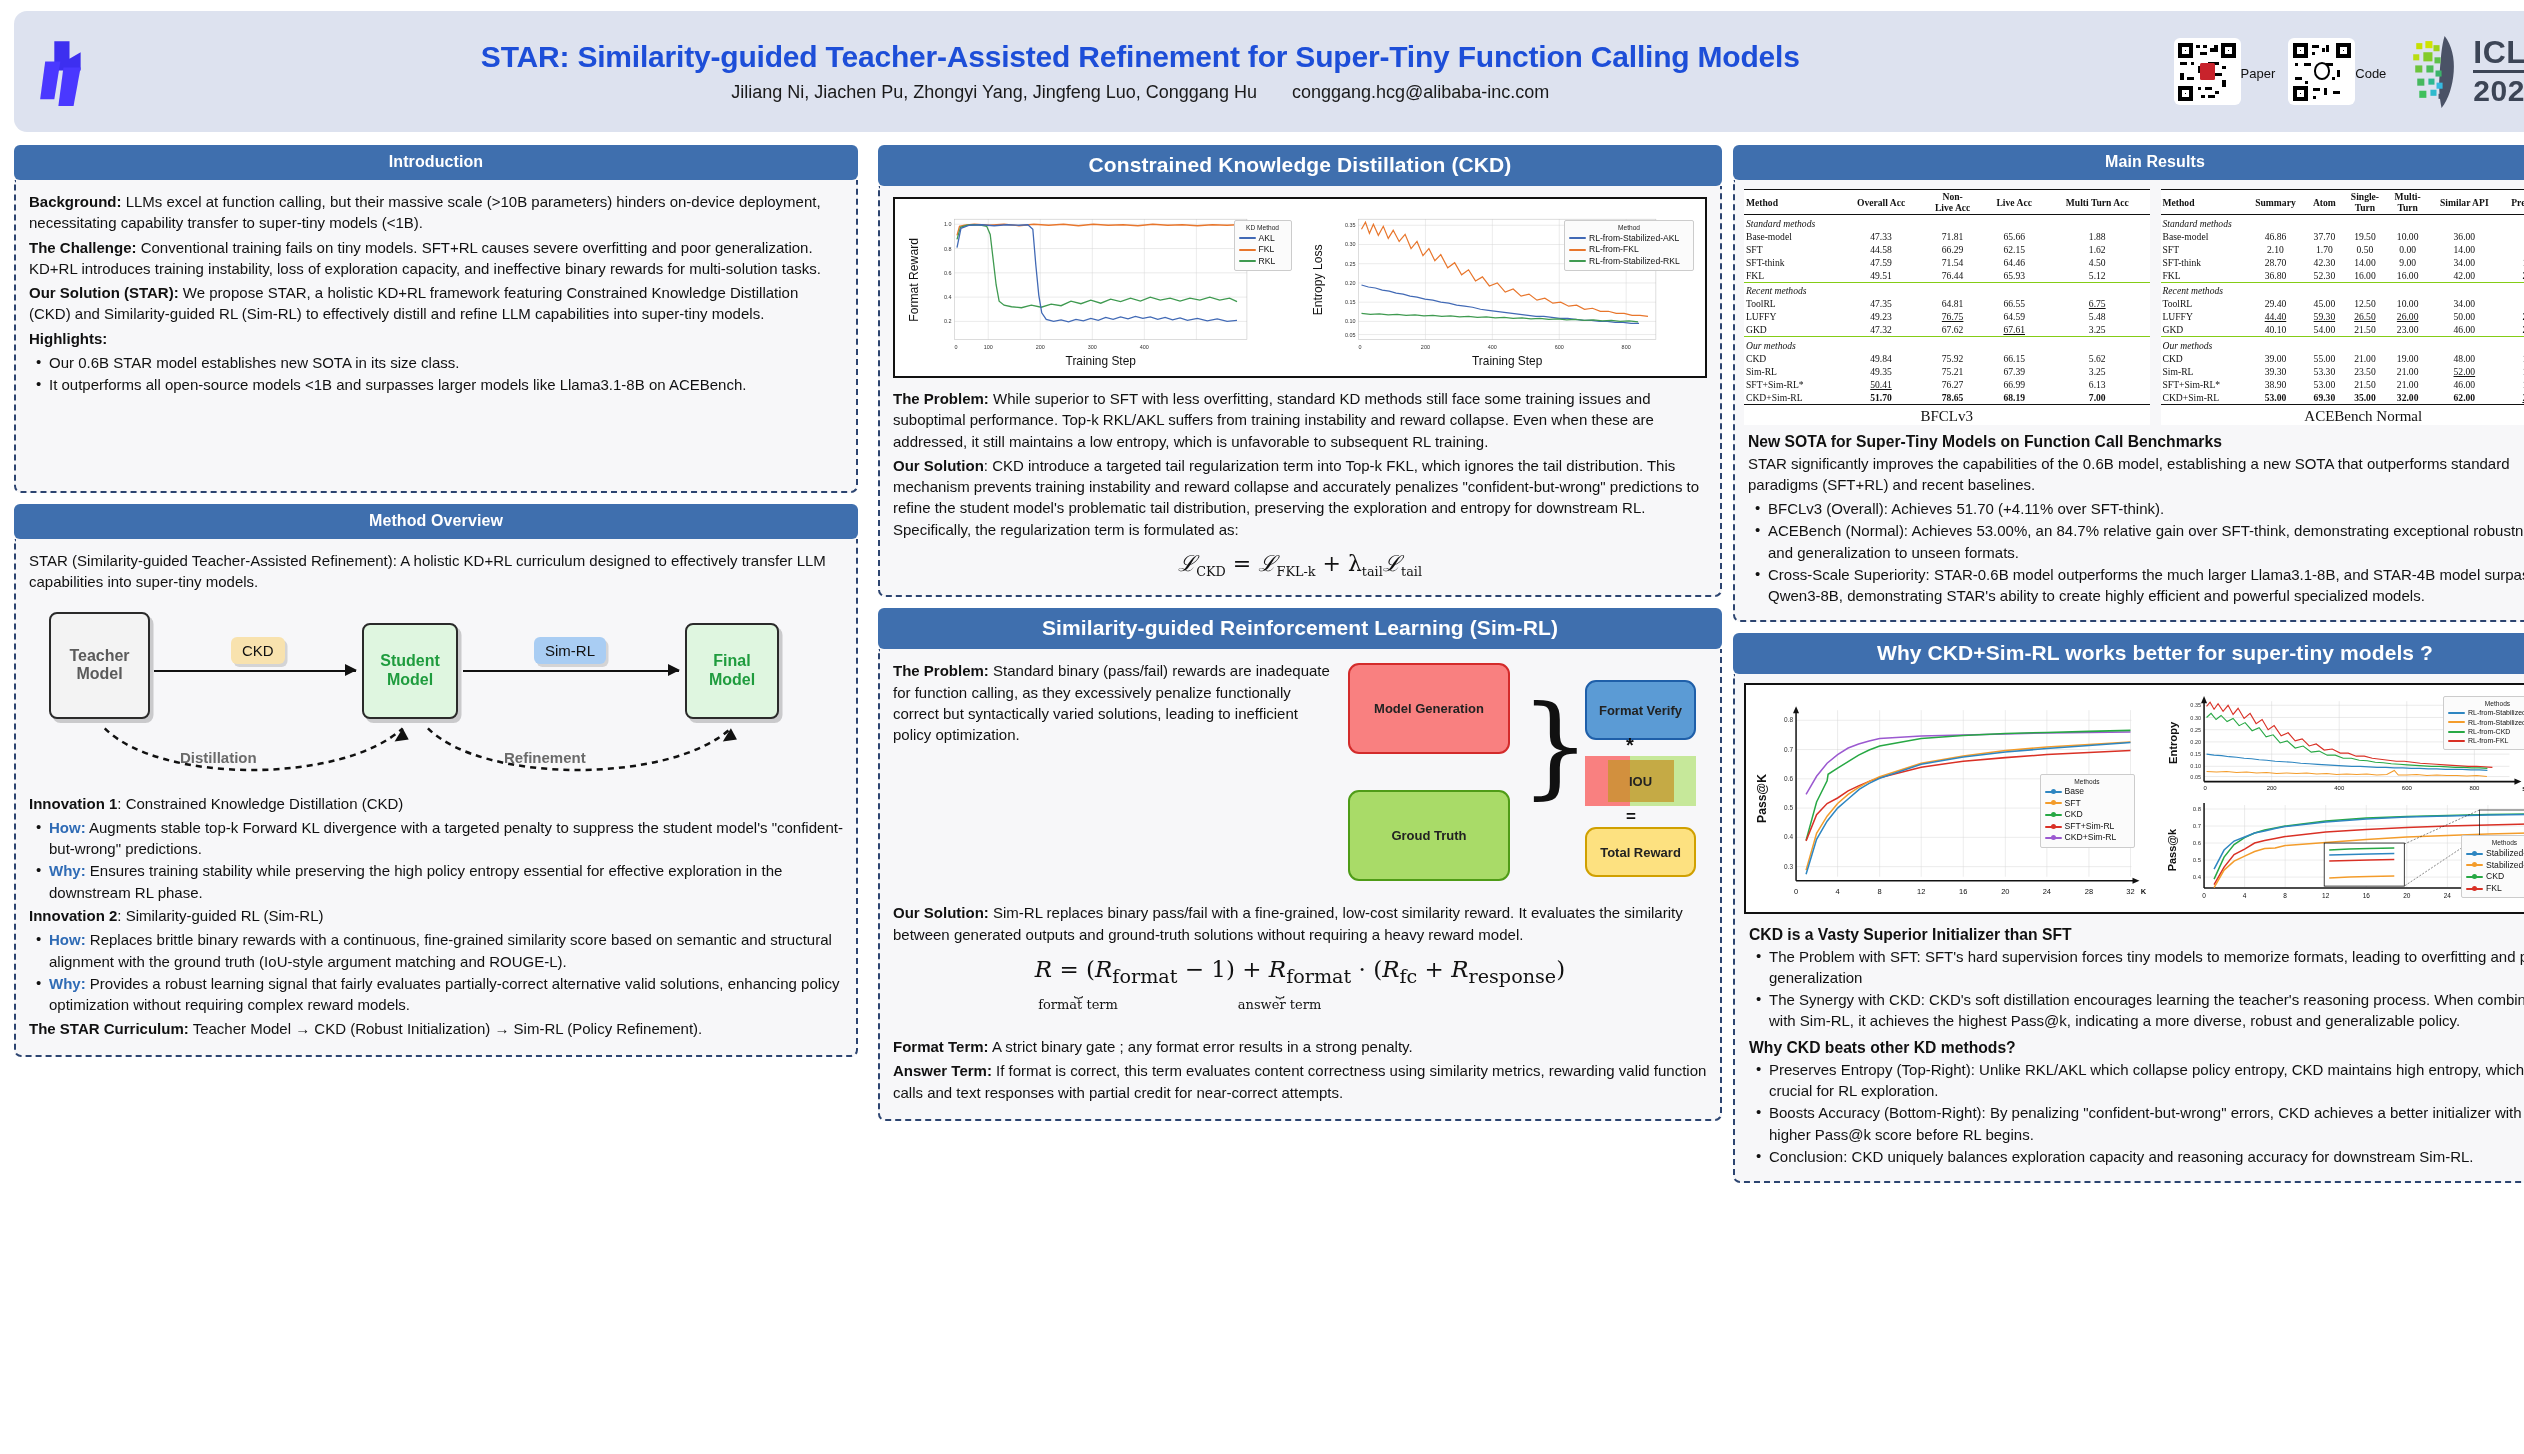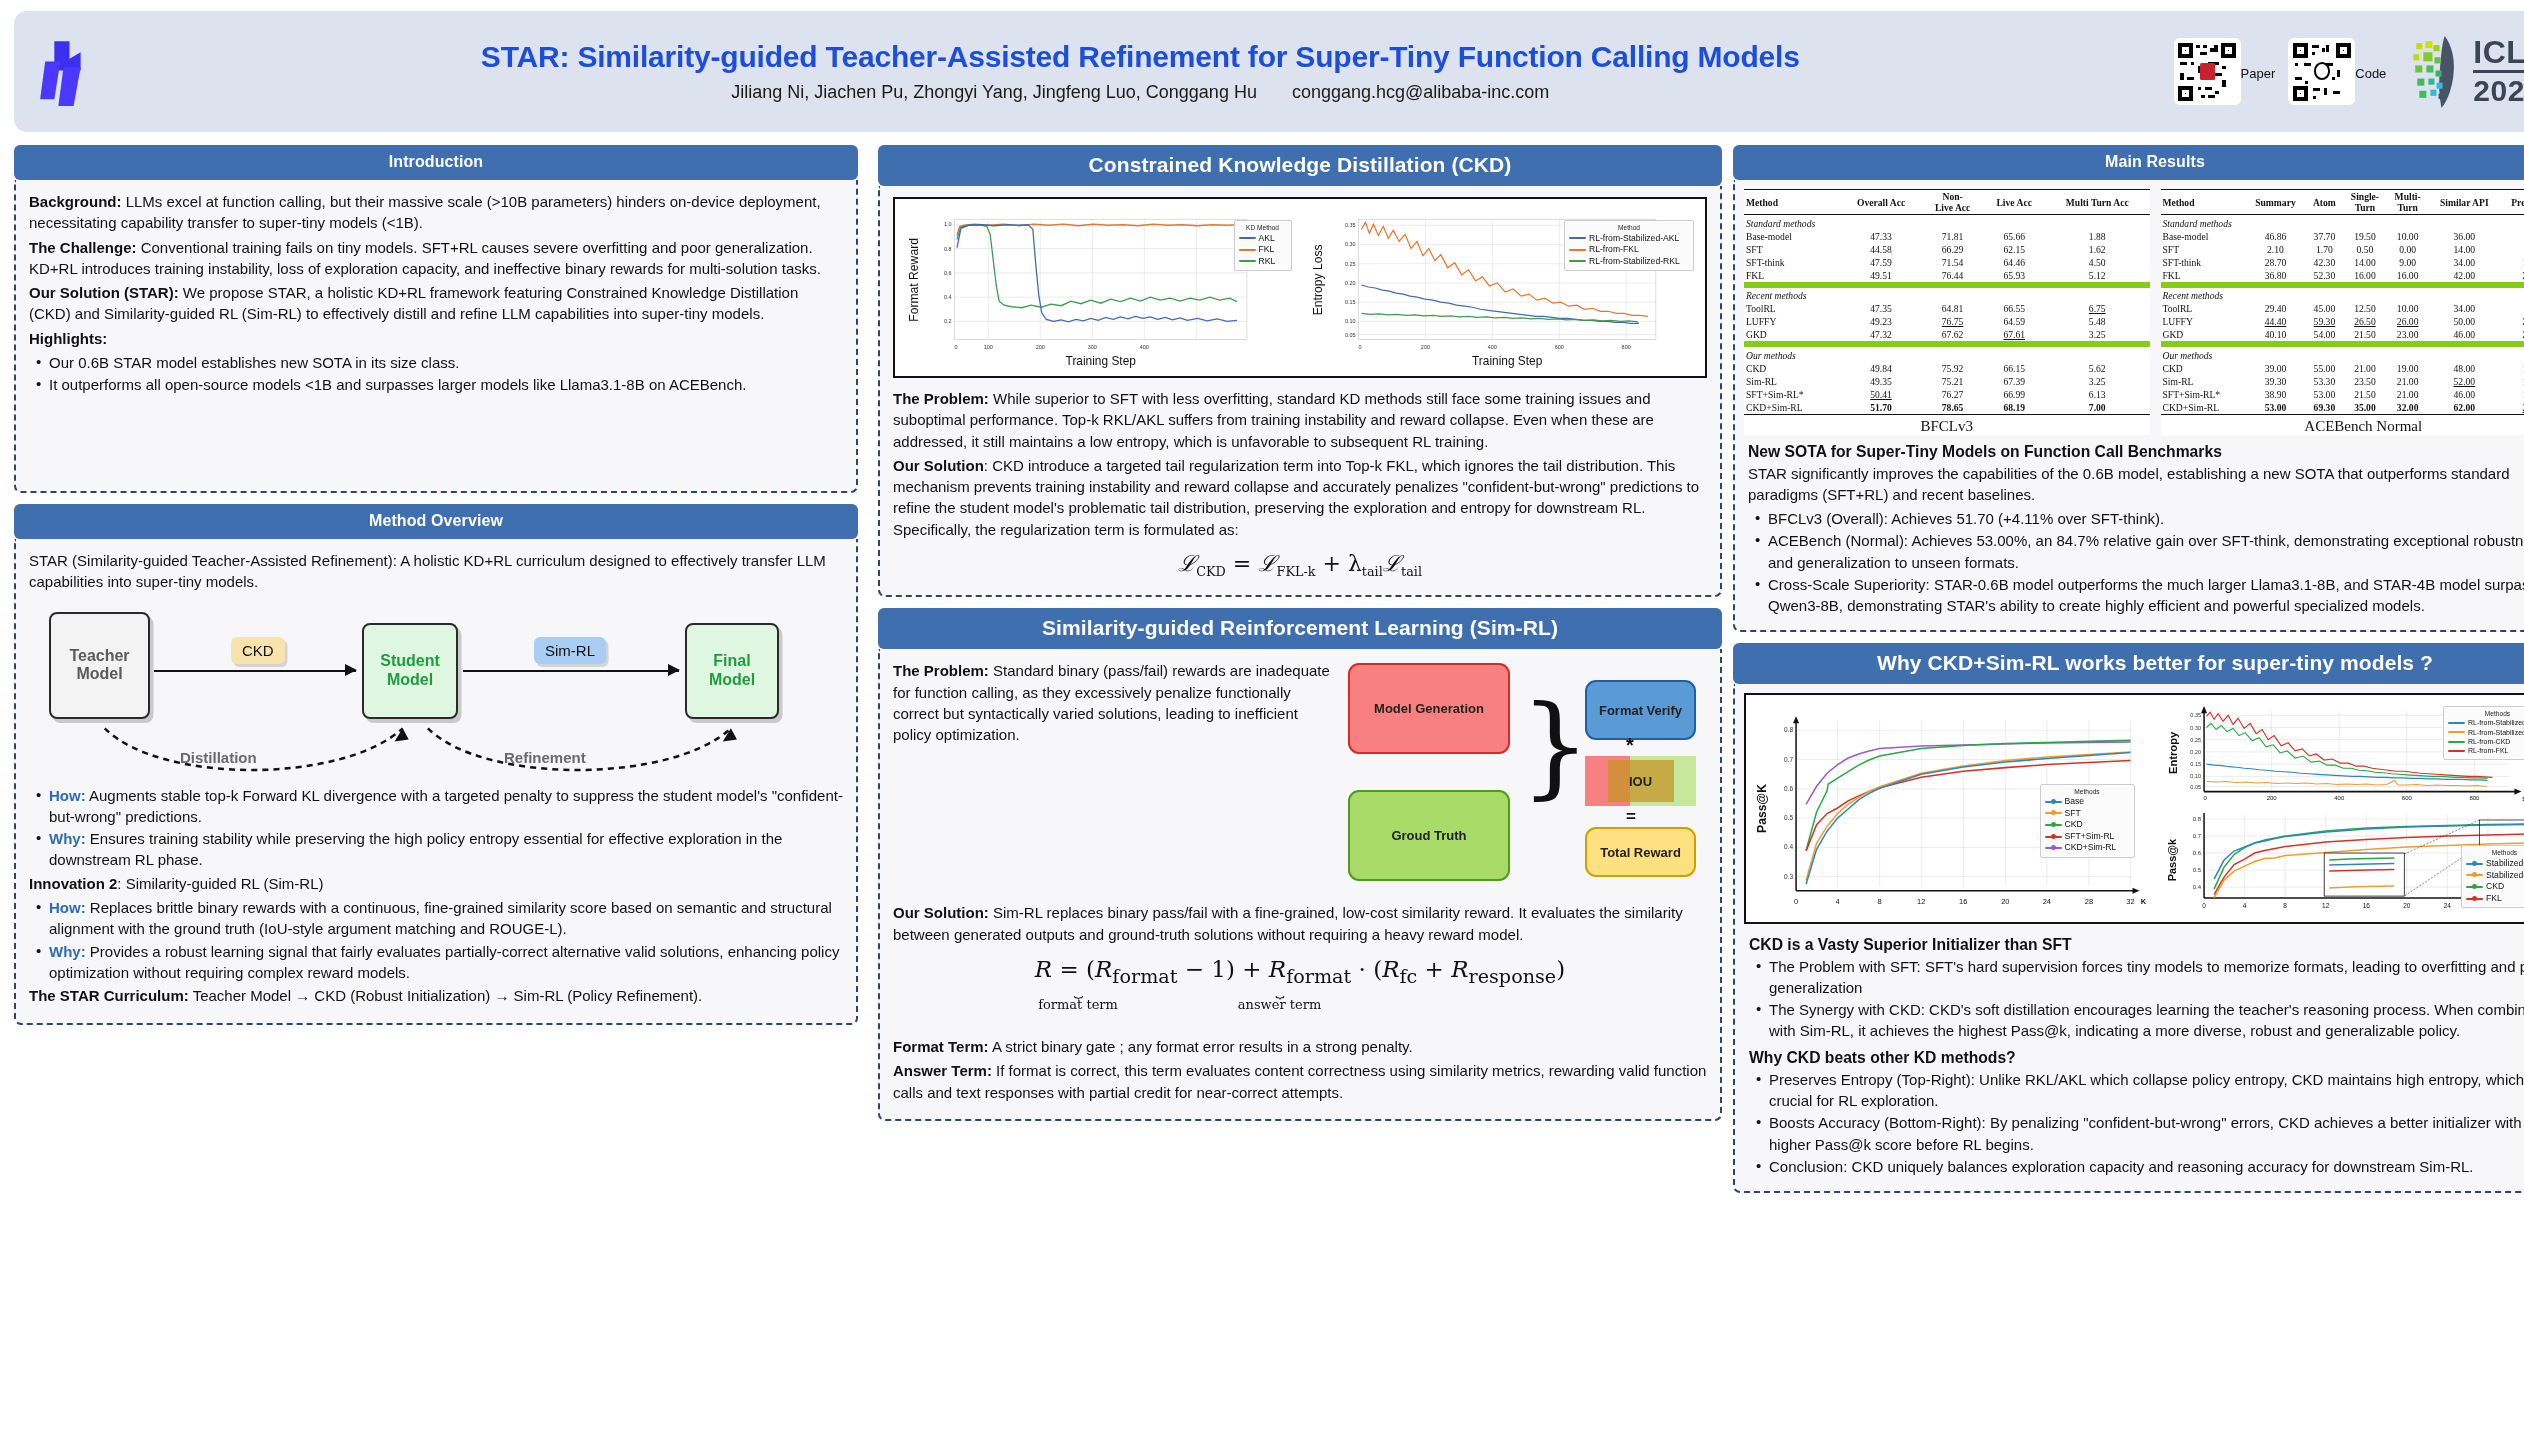--- a/index.html
+++ b/index.html
@@ -124,21 +124,21 @@
           font-family:"DejaVu Serif", serif; line-height:1; }
 
   
   .restables{ display:flex; gap:11px; }
   .tbl-wrap{ flex:1 1 0; background:#fff; }
   table.res{ border-collapse:collapse; width:100%; font-family:"Liberation Serif", serif; }
   table.res th, table.res td{ font-size:9.6px; padding:1px 2px; text-align:center; white-space:nowrap;}
   table.res th{ font-weight:bold; border-bottom:1px solid #111; }
   table.res td.m, table.res th.m{ text-align:left; }
   table.res tr.grp td{ font-style:italic; text-align:left; padding-top:2.5px; }
-  table.res tr.sep td{ border-top:6px solid #84cc16; }
+  table.res tr.sep td{ border-top:1px solid #84cc16; }
   table.res tr.last td{ border-bottom:1.5px double #111; }
   table.res .b{ font-weight:bold; }
   table.res .u{ text-decoration:underline; }
   .tbl-top{ border-top:1.5px solid #111; }
   .tbl-cap{ text-align:center; font-family:"Liberation Serif", serif; font-size:15px; margin-top:3px; }
 
   .h3{ font-size:15.7px; font-weight:bold; margin:5px 0 2px; }
   .legend-box{ position:absolute; background:#fbfbfb; border:0.5px solid #ccc; border-radius:2px; padding:3px 4px;}
   .lg-title{ font-size:6.6px; text-align:center; color:#222; margin-bottom:1.5px;}
   .lg-item{ display:flex; align-items:center; gap:3px; font-size:8.6px; color:#111; line-height:1.35;}
@@ -313,20 +313,23 @@
         <svg style="position:absolute;left:0;top:0;width:100%;height:100%;pointer-events:none" aria-hidden="true" viewBox="0 0 1612 360" width="814" height="182">
           <path d="M150 250 C 260 360, 620 360, 740 250" fill="none" stroke="#111" stroke-width="5" stroke-dasharray="12 10"></path>
           <polygon points="740,250 724,276 752,272" fill="#111"></polygon>
           <path d="M790 250 C 900 360, 1270 360, 1390 250" fill="none" stroke="#111" stroke-width="5" stroke-dasharray="12 10"></path>
           <polygon points="1390,250 1374,276 1402,272" fill="#111"></polygon>
         </svg>
         <div class="curve-lbl l1">Distillation</div>
         <div class="curve-lbl l2">Refinement</div>
       </div>
 
+      <p class="t" style="margin-top:9px">
+        <b>Innovation 1</b><span>: Constrained Knowledge Distillation (CKD)</span>
+      </p>
       <ul class="t">
         <li><span class="kw">How:</span><span> Augments stable top-k Forward KL divergence with a targeted penalty to suppress the student model's "confident-but-wrong" predictions.</span></li>
         <li><span class="kw">Why:</span><span> Ensures training stability while preserving the high policy entropy essential for effective exploration in the downstream RL phase.</span></li>
       </ul>
       <p class="t">
         <b>Innovation 2</b><span>: Similarity-guided RL (Sim-RL)</span>
       </p>
       <ul class="t">
         <li><span class="kw">How:</span><span> Replaces brittle binary rewards with a continuous, fine-grained similarity score based on semantic and structural alignment with the ground truth (IoU-style argument matching and ROUGE-L).</span></li>
         <li><span class="kw">Why:</span><span> Provides a robust learning signal that fairly evaluates partially-correct alternative valid solutions, enhancing policy optimization without requiring complex reward models.</span></li>

